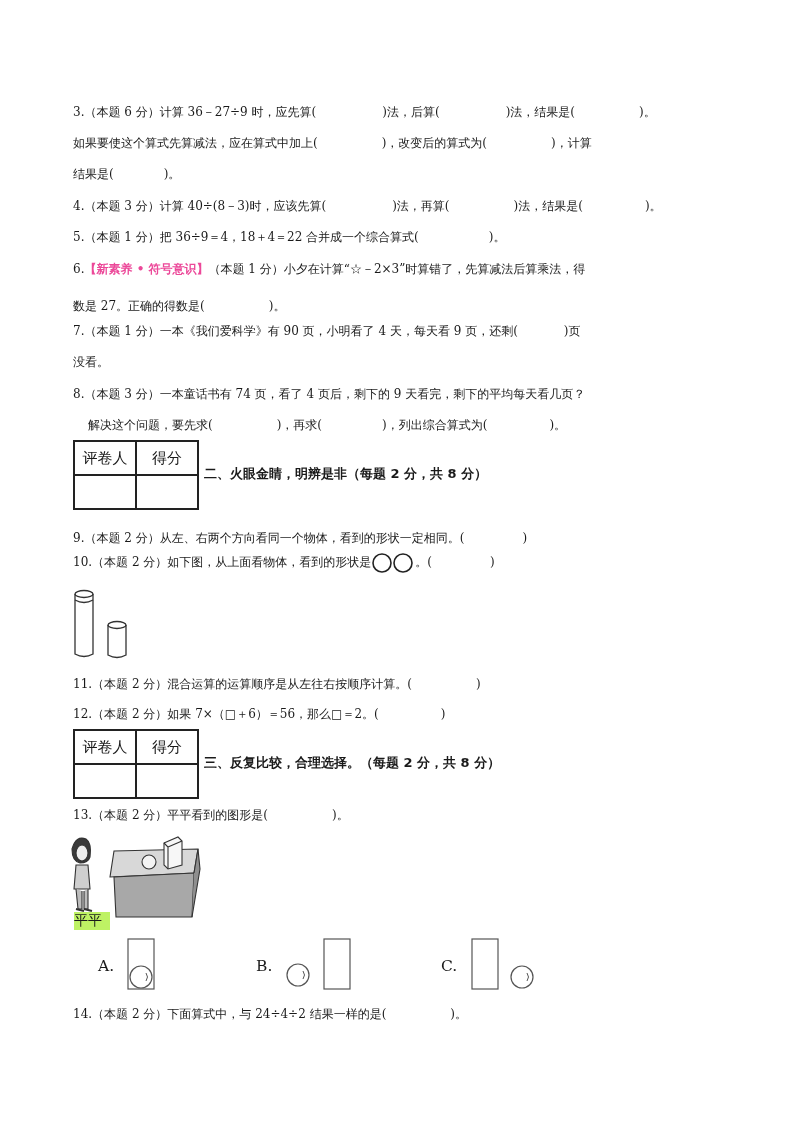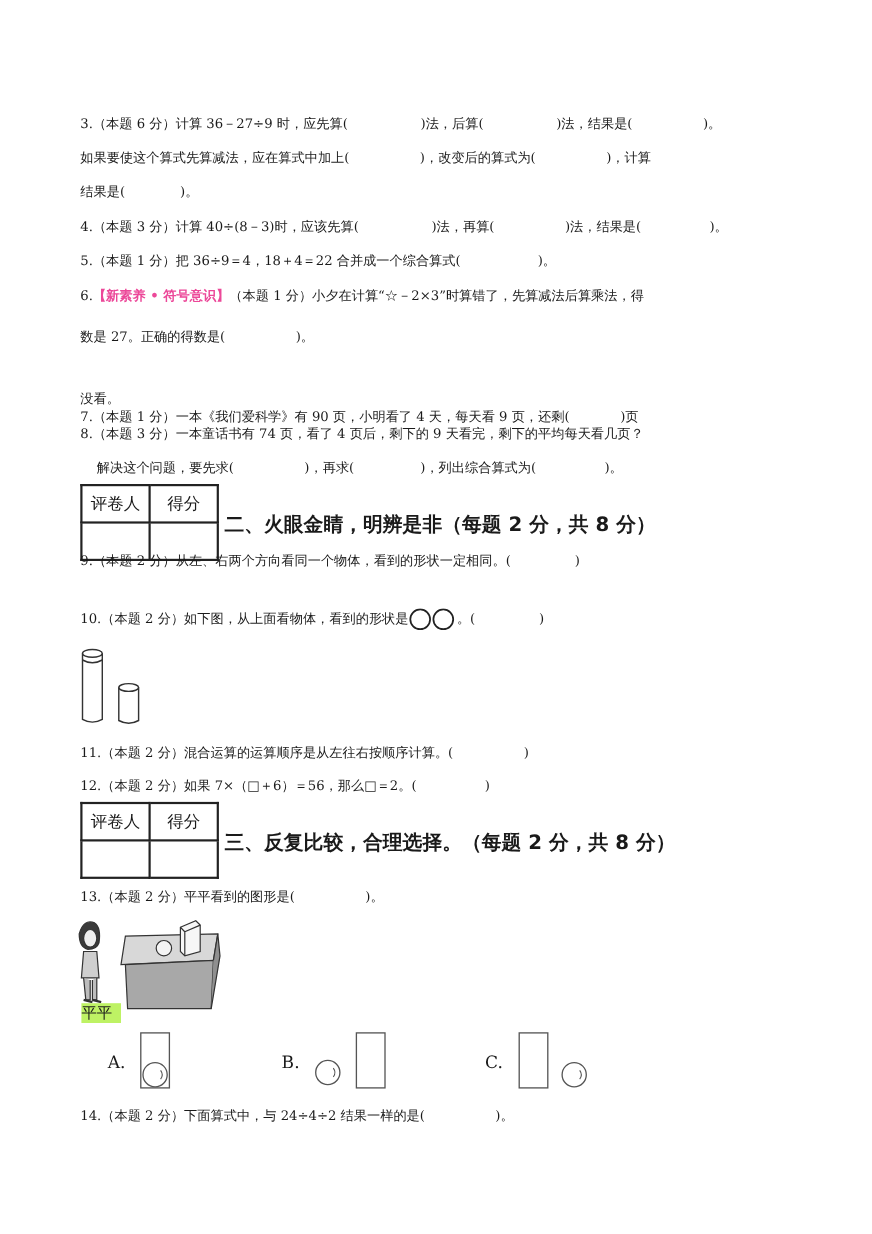--- a/index.html
+++ b/index.html
@@ -4,21 +4,21 @@
 <style>
   html, body { margin: 0; padding: 0; background: #ffffff; }
   body { width: 793px; height: 1122px; position: relative; overflow: hidden;
          font-family: "DejaVu Serif", "Liberation Serif", serif; color: #1a1a1a; }
   .line { position: absolute; left: 73px; font-size: 12px; line-height: 20px; white-space: nowrap; }
   .green { color: #ec4899; font-weight: bold; font-family: "DejaVu Sans", sans-serif; }
   .blank { display: inline-block; }
   .scorebox { position: absolute; left: 73px; border-collapse: collapse; }
   .scorebox td { border: 2px solid #222; width: 60px; height: 32px; text-align: center;
                  font-size: 15px; padding: 0; }
-  .section-title { position: absolute; font-size: 18px; font-weight: bold;
+  .section-title { position: absolute; font-size: 13px; font-weight: bold;
                    font-family: "DejaVu Sans", sans-serif; white-space: nowrap; }
   svg { position: absolute; }
   .opt-label { position: absolute; font-size: 15.5px; }
 </style>
 </head>
 <body>
 
 <div class="line" style="top:102px;">
   <span>3.（本题 6 分）计算 36－27÷9 时，应先算(</span><span class="blank" style="width:66px"></span><span>)法，后算(</span><span class="blank" style="width:66px"></span><span>)法，结果是(</span><span class="blank" style="width:64px"></span><span>)。</span>
 </div>
@@ -37,21 +37,21 @@
   <span>5.（本题 1 分）把 36÷9＝4，18＋4＝22 合并成一个综合算式(</span><span class="blank" style="width:70px"></span><span>)。</span>
 </div>
 
 <div class="line" style="top:259px;">
   <span>6.</span><span class="green">【新素养 • 符号意识】</span><span>（本题 1 分）小夕在计算“☆－2×3”时算错了，先算减法后算乘法，得</span>
 </div>
 <div class="line" style="top:296px;">
   <span>数是 27。正确的得数是(</span><span class="blank" style="width:64px"></span><span>)。</span>
 </div>
 
-<div class="line" style="top:321px;margin-top:48px;">
+<div class="line" style="top:321px;">
   <span>7.（本题 1 分）一本《我们爱科学》有 90 页，小明看了 4 天，每天看 9 页，还剩(</span><span class="blank" style="width:46px"></span><span>)页</span>
 </div>
 <div class="line" style="top:352px;">
   <span>没看。</span>
 </div>
 
 <div class="line" style="top:384px;">
   <span>8.（本题 3 分）一本童话书有 74 页，看了 4 页后，剩下的 9 天看完，剩下的平均每天看几页？</span>
 </div>
 <div class="line" style="top:415px;margin-left:15px;">
@@ -65,21 +65,21 @@
     <td>得分</td>
   </tr>
   <tr>
     <td></td>
     <td></td>
   </tr>
 </tbody>
   </table>
 <div class="section-title" style="left:204px; top:465px;">二、火眼金睛，明辨是非（每题 2 分，共 8 分）</div>
 
-<div class="line" style="top:500px;">
+<div class="line" style="top:528px;">
   <span>9.（本题 2 分）从左、右两个方向看同一个物体，看到的形状一定相同。(</span><span class="blank" style="width:58px"></span><span>)</span>
 </div>
 
 <div class="line" style="top:552px;">
   <span>10.（本题 2 分）如下图，从上面看物体，看到的形状是</span><span style="display:inline-block; width:44px; height:20px; position:relative; vertical-align:middle;"><svg width="44" height="20" style="position:absolute;left:0;top:0;">
         <circle cx="11" cy="10" r="9" fill="none" stroke="#222" stroke-width="1.6"></circle>
         <circle cx="32" cy="10" r="9" fill="none" stroke="#222" stroke-width="1.6"></circle>
       </svg></span><span>。(</span><span class="blank" style="width:58px"></span><span>)</span>
 </div>
 

